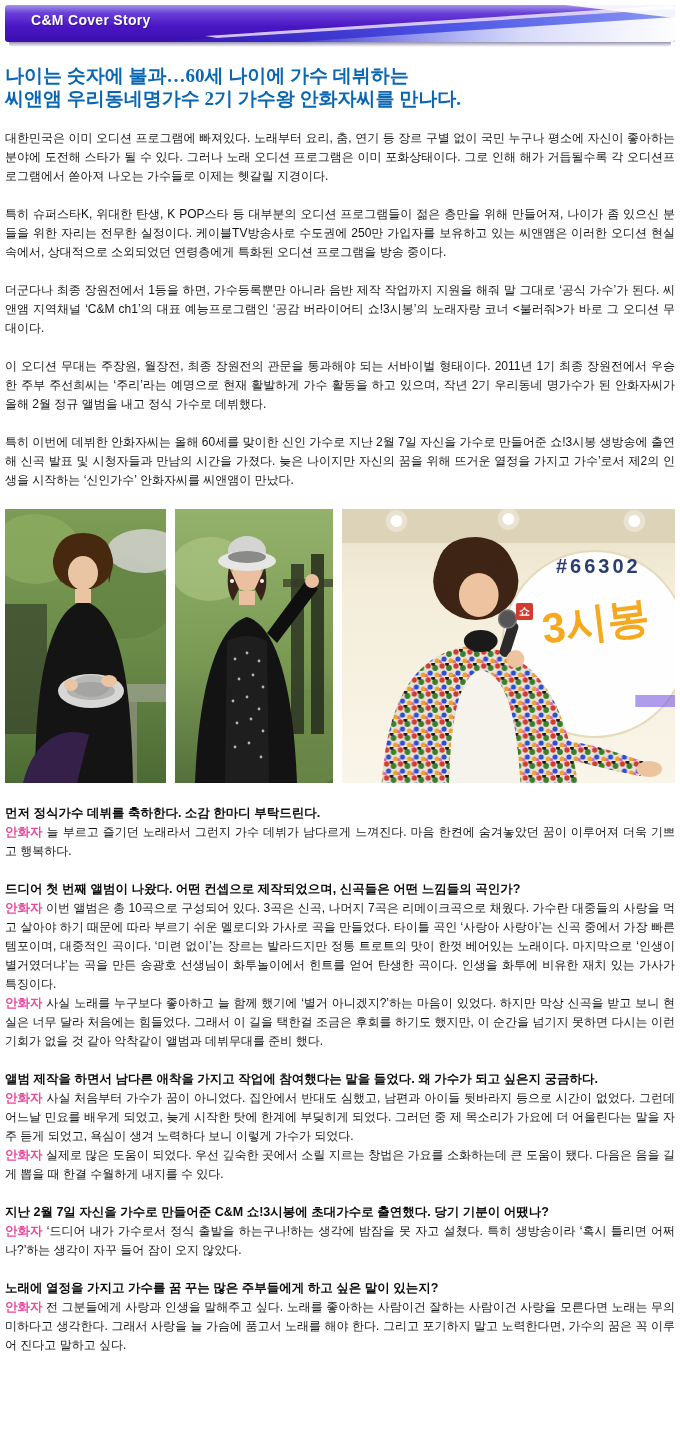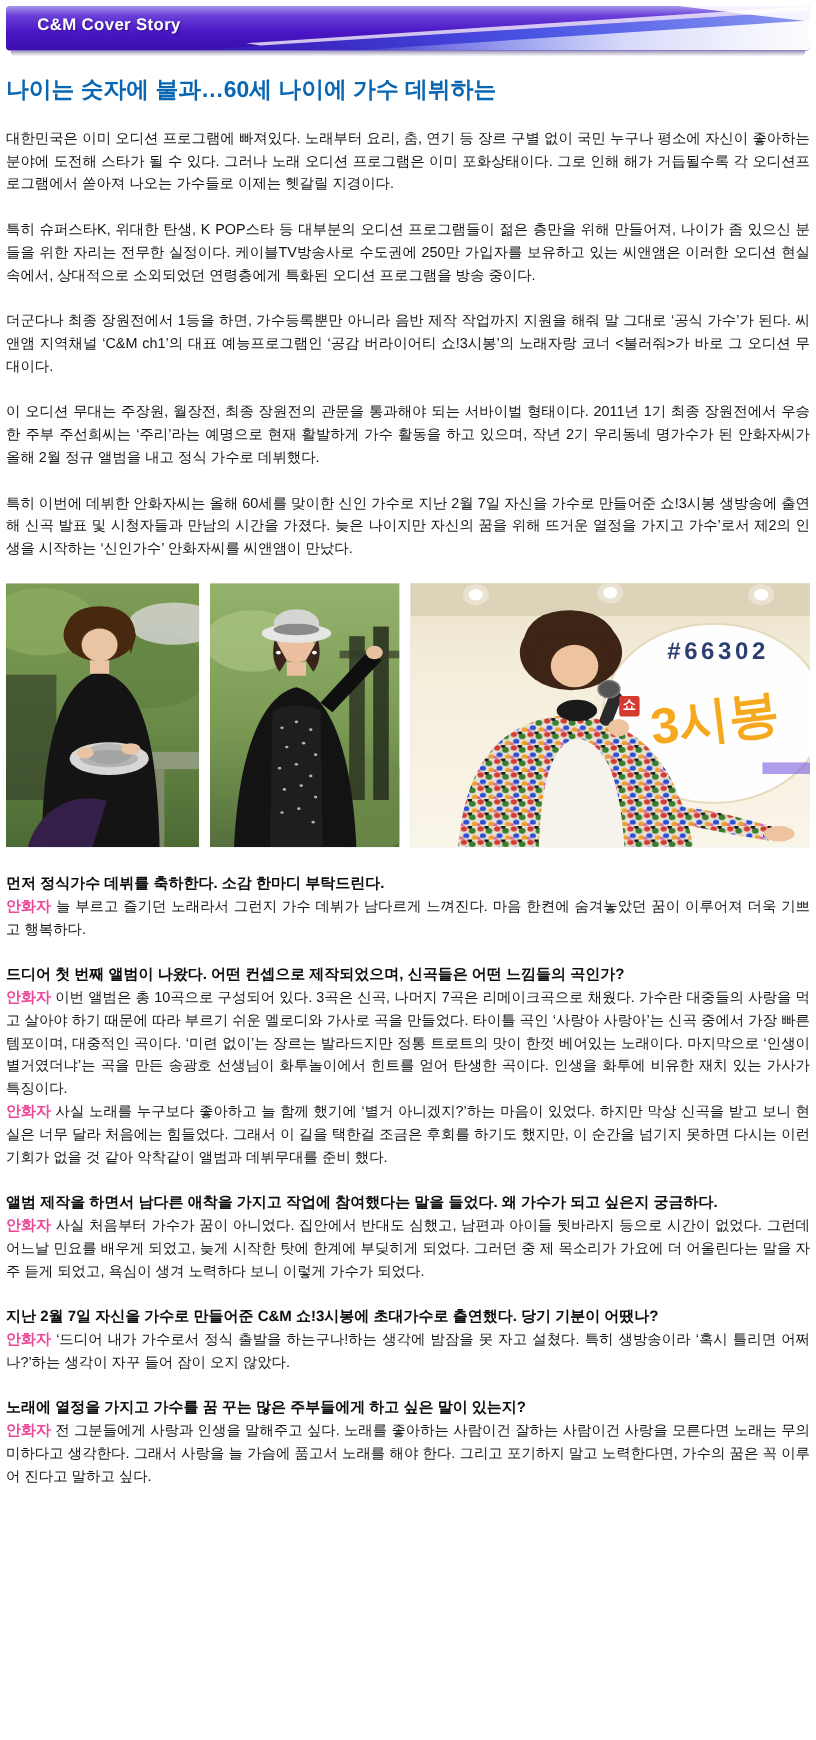--- a/index.html
+++ b/index.html
@@ -9,28 +9,28 @@
   
   .banner{position:relative;height:37px;border-radius:3px;overflow:hidden;
           background:linear-gradient(180deg,#a495ec 0%,#6a3fd8 22%,#4a16c4 58%,#3a0fae 100%);}
   .banner svg{position:absolute;left:0;top:0;width:100%;height:100%;}
   .banner-label{position:absolute;left:26px;top:7px;color:#ffffff;font-size:14px;font-weight:bold;
                 letter-spacing:.3px;text-shadow:1px 1px 1px rgba(40,20,120,.65);}
   .banner-shadow{height:5px;margin:0 4px;border-radius:0 0 4px 4px;
                  background:linear-gradient(180deg,rgba(48,38,100,.5),rgba(48,38,100,0));}
 
   
-  .title{margin:17px 0 0 0;font-size:19px;line-height:23px;font-weight:bold;color:#0866b2;}
+  .title{margin:17px 0 0 0;font-size:19px;line-height:23px;font-weight:bold;color:#0866b2;font-family:Liberation Serif, serif;}
 
   
   .intro p{margin:19px 0 0 0;font-size:12px;line-height:19px;text-align:justify;color:#151515;}
 
   
   .photos{display:flex;gap:9px;margin-top:19px;}
-  .photo{height:220px;position:relative;overflow:hidden;background:#ddd;}
+  .photo{height:274px;position:relative;overflow:hidden;background:#ddd;}
   .photo svg{display:block;width:100%;height:100%;}
   .p1{width:161px;}.p2{width:158px;}.p3{flex:1;}
   .ov-num{position:absolute;left:214px;top:46px;font-size:20px;font-weight:bold;color:#2c3e70;letter-spacing:3px;}
   .ov-logo{position:absolute;left:200px;top:86px;font-size:42px;font-weight:bold;color:#f6a81e;
            transform:rotate(-7deg);
            text-shadow:2px 2px 0 #fff,-2px 2px 0 #fff,2px -2px 0 #fff,-2px -2px 0 #fff,0 3px 0 #fff;}
   .ov-badge{position:absolute;left:174px;top:94px;width:17px;height:17px;background:#d43a2f;color:#fff;
             font-size:11px;font-weight:bold;text-align:center;line-height:17px;border-radius:2px;}
 
   
@@ -63,20 +63,21 @@
       <polygon points="290,37 670,12 670,37" fill="url(#gwhite)"></polygon>
       <polygon points="200,31 670,0 670,4 212,33" fill="#ffffff" opacity="0.75"></polygon>
       <polygon points="560,0 670,0 670,13" fill="#ffffff" opacity="0.9"></polygon>
     </svg>
     <span class="banner-label">C&amp;M Cover Story</span>
   </div>
   <div class="banner-shadow"></div>
 
   <h1 class="title">
     <div>나이는 숫자에 불과…60세 나이에 가수 데뷔하는</div>
+    <div>씨앤앰 우리동네명가수 2기 가수왕 안화자씨를 만나다.</div>
   </h1>
 
   <div class="intro">
     <p>대한민국은 이미 오디션 프로그램에 빠져있다. 노래부터 요리, 춤, 연기 등 장르 구별 없이 국민 누구나 평소에 자신이 좋아하는 분야에 도전해 스타가 될 수 있다. 그러나 노래 오디션 프로그램은 이미 포화상태이다. 그로 인해 해가 거듭될수록 각 오디션프로그램에서 쏟아져 나오는 가수들로 이제는 헷갈릴 지경이다.</p>
     <p>특히 슈퍼스타K, 위대한 탄생, K POP스타 등 대부분의 오디션 프로그램들이 젊은 층만을 위해 만들어져, 나이가 좀 있으신 분들을 위한 자리는 전무한 실정이다. 케이블TV방송사로 수도권에 250만 가입자를 보유하고 있는 씨앤앰은 이러한 오디션 현실 속에서, 상대적으로 소외되었던 연령층에게 특화된 오디션 프로그램을 방송 중이다.</p>
     <p>더군다나 최종 장원전에서 1등을 하면, 가수등록뿐만 아니라 음반 제작 작업까지 지원을 해줘 말 그대로 ‘공식 가수’가 된다. 씨앤앰 지역채널 ‘C&amp;M ch1’의 대표 예능프로그램인 ‘공감 버라이어티 쇼!3시봉’의 노래자랑 코너 &lt;불러줘&gt;가 바로 그 오디션 무대이다.</p>
     <p>이 오디션 무대는 주장원, 월장전, 최종 장원전의 관문을 통과해야 되는 서바이벌 형태이다. 2011년 1기 최종 장원전에서 우승한 주부 주선희씨는 ‘주리’라는 예명으로 현재 활발하게 가수 활동을 하고 있으며, 작년 2기 우리동네 명가수가 된 안화자씨가 올해 2월 정규 앨범을 내고 정식 가수로 데뷔했다.</p>
     <p>특히 이번에 데뷔한 안화자씨는 올해 60세를 맞이한 신인 가수로 지난 2월 7일 자신을 가수로 만들어준 쇼!3시봉 생방송에 출연해 신곡 발표 및 시청자들과 만남의 시간을 가졌다. 늦은 나이지만 자신의 꿈을 위해 뜨거운 열정을 가지고 가수’로서 제2의 인생을 시작하는 ‘신인가수’ 안화자씨를 씨앤앰이 만났다.</p>
   </div>
 
@@ -213,20 +214,21 @@
     <p class="a"><span class="spk">안화자</span> <span>늘 부르고 즐기던 노래라서 그런지 가수 데뷔가 남다르게 느껴진다. 마음 한켠에 숨겨놓았던 꿈이 이루어져 더욱 기쁘고 행복하다.</span></p>
 
     <p class="q">드디어 첫 번째 앨범이 나왔다. 어떤 컨셉으로 제작되었으며, 신곡들은 어떤 느낌들의 곡인가?</p>
     <p class="a"><span class="spk">안화자</span> <span>이번 앨범은 총 10곡으로 구성되어 있다. 3곡은 신곡, 나머지 7곡은 리메이크곡으로 채웠다. 가수란 대중들의 사랑을 먹고 살아야 하기 때문에 따라 부르기 쉬운 멜로디와 가사로 곡을 만들었다. 타이틀 곡인 ‘사랑아 사랑아’는 신곡 중에서 가장 빠른 템포이며, 대중적인 곡이다. ‘미련 없이’는 장르는 발라드지만 정통 트로트의 맛이 한껏 베어있는 노래이다. 마지막으로 ‘인생이 별거였더냐’는 곡을 만든 송광호 선생님이 화투놀이에서 힌트를 얻어 탄생한 곡이다. 인생을 화투에 비유한 재치 있는 가사가 특징이다.</span></p>
 
     <p class="a"><span class="spk">안화자</span> <span>사실 노래를 누구보다 좋아하고 늘 함께 했기에 ‘별거 아니겠지?’하는 마음이 있었다. 하지만 막상 신곡을 받고 보니 현실은 너무 달라 처음에는 힘들었다. 그래서 이 길을 택한걸 조금은 후회를 하기도 했지만, 이 순간을 넘기지 못하면 다시는 이런 기회가 없을 것 같아 악착같이 앨범과 데뷔무대를 준비 했다.</span></p>
 
     <p class="q">앨범 제작을 하면서 남다른 애착을 가지고 작업에 참여했다는 말을 들었다. 왜 가수가 되고 싶은지 궁금하다.</p>
     <p class="a"><span class="spk">안화자</span> <span>사실 처음부터 가수가 꿈이 아니었다. 집안에서 반대도 심했고, 남편과 아이들 뒷바라지 등으로 시간이 없었다. 그런데 어느날 민요를 배우게 되었고, 늦게 시작한 탓에 한계에 부딪히게 되었다. 그러던 중 제 목소리가 가요에 더 어울린다는 말을 자주 듣게 되었고, 욕심이 생겨 노력하다 보니 이렇게 가수가 되었다.</span></p>
 
+    <p class="a"><span class="spk">안화자</span> <span>실제로 많은 도움이 되었다. 우선 깊숙한 곳에서 소릴 지르는 창법은 가요를 소화하는데 큰 도움이 됐다. 다음은 음을 길게 뽑을 때 한결 수월하게 내지를 수 있다.</span></p>
 
     <p class="q">지난 2월 7일 자신을 가수로 만들어준 C&amp;M 쇼!3시봉에 초대가수로 출연했다. 당기 기분이 어땠나?</p>
     <p class="a"><span class="spk">안화자</span> <span>‘드디어 내가 가수로서 정식 출발을 하는구나!하는 생각에 밤잠을 못 자고 설쳤다. 특히 생방송이라 ‘혹시 틀리면 어쩌나?’하는 생각이 자꾸 들어 잠이 오지 않았다.</span></p>
 
     <p class="q">노래에 열정을 가지고 가수를 꿈 꾸는 많은 주부들에게 하고 싶은 말이 있는지?</p>
     <p class="a"><span class="spk">안화자</span> <span>전 그분들에게 사랑과 인생을 말해주고 싶다. 노래를 좋아하는 사람이건 잘하는 사람이건 사랑을 모른다면 노래는 무의미하다고 생각한다. 그래서 사랑을 늘 가슴에 품고서 노래를 해야 한다. 그리고 포기하지 말고 노력한다면, 가수의 꿈은 꼭 이루어 진다고 말하고 싶다.</span></p>
 
   </div>
 </div>
 

